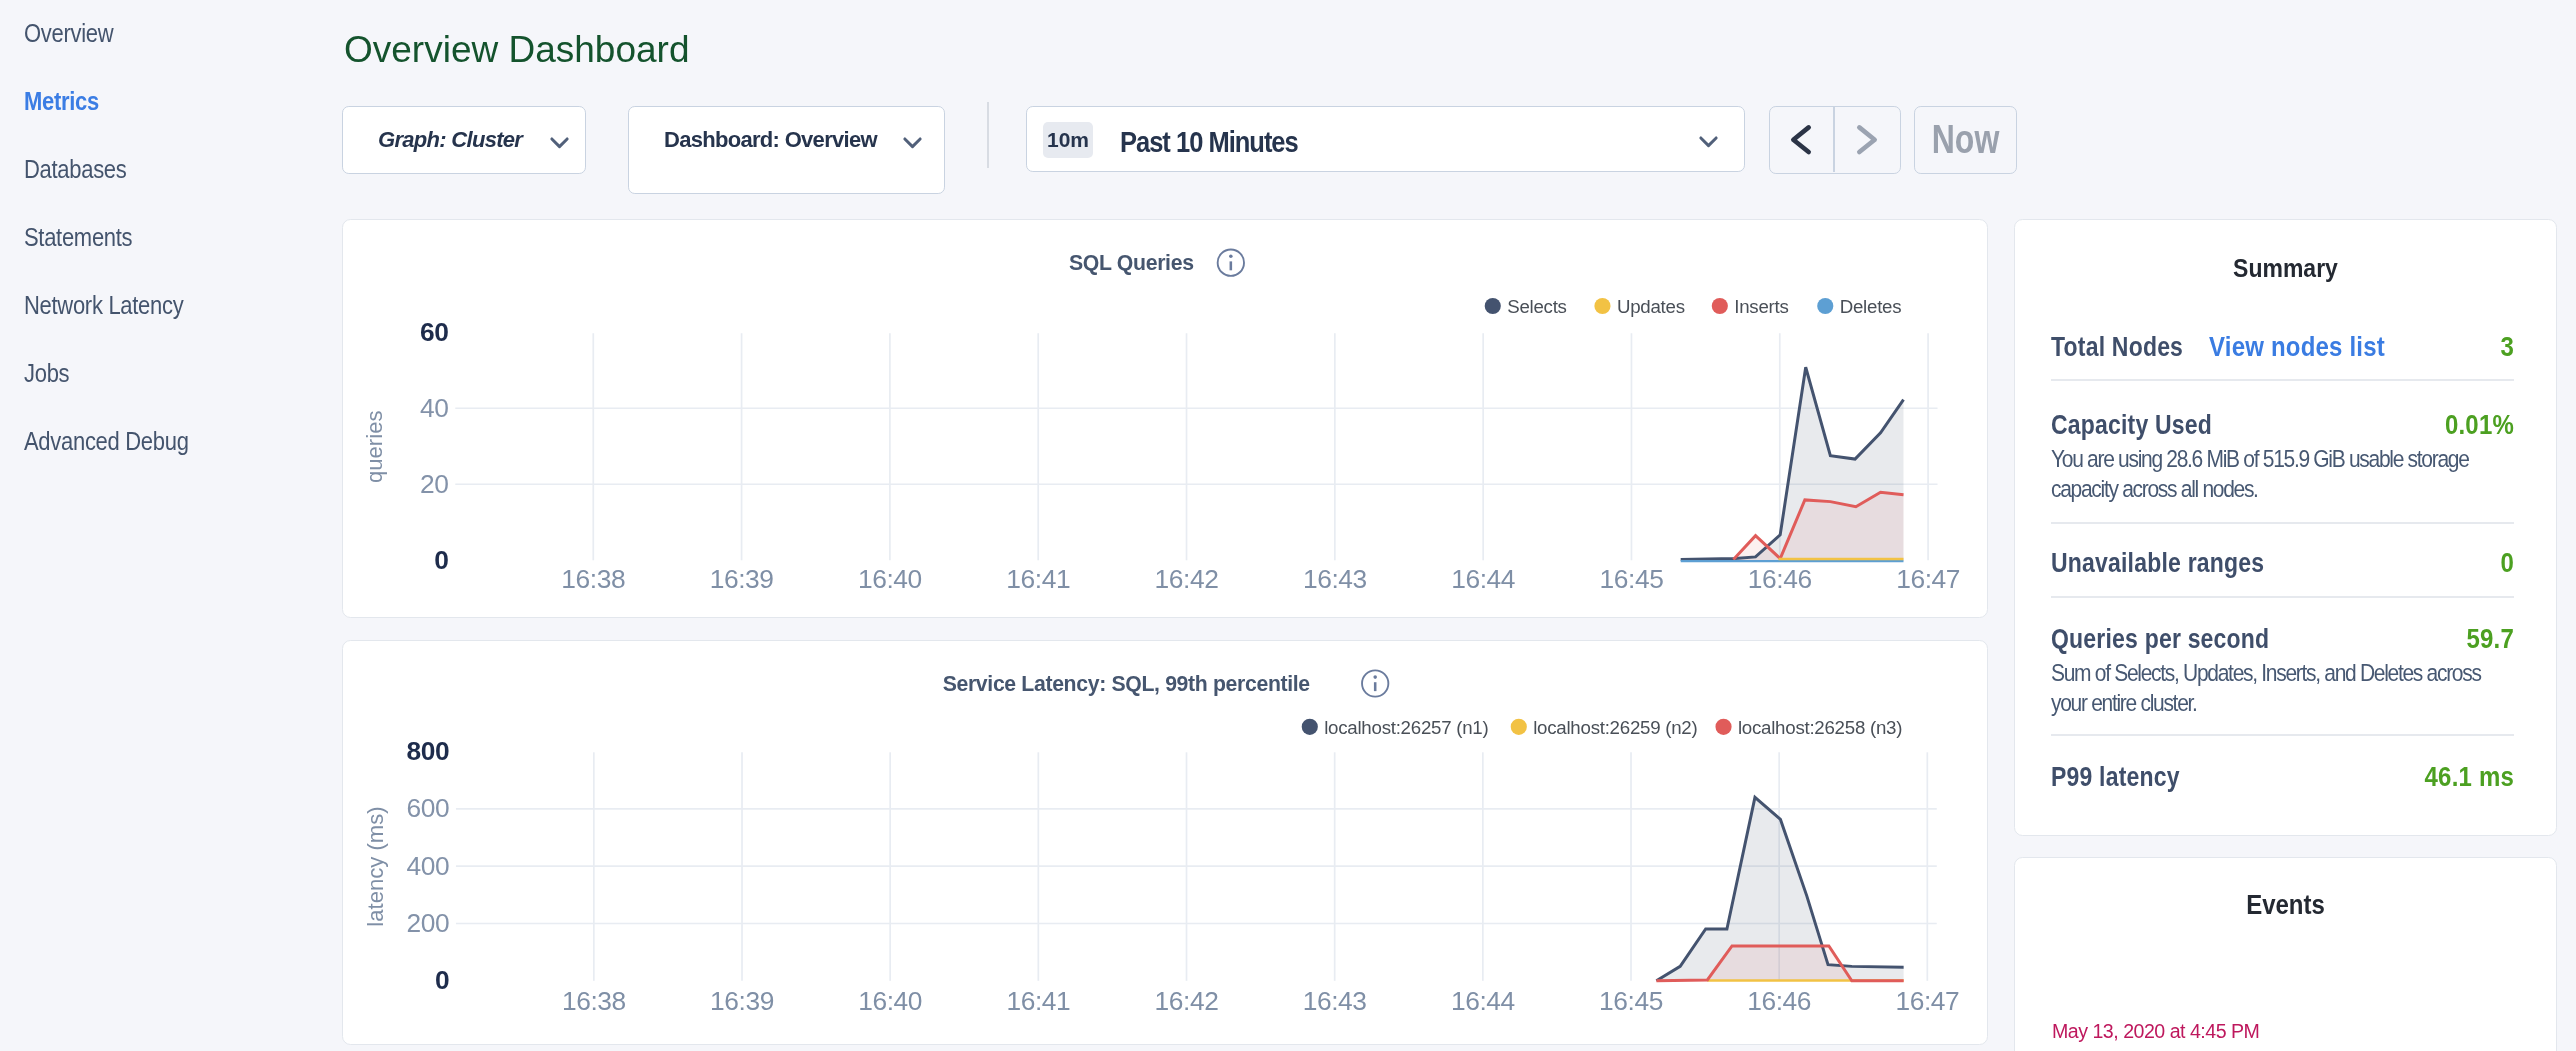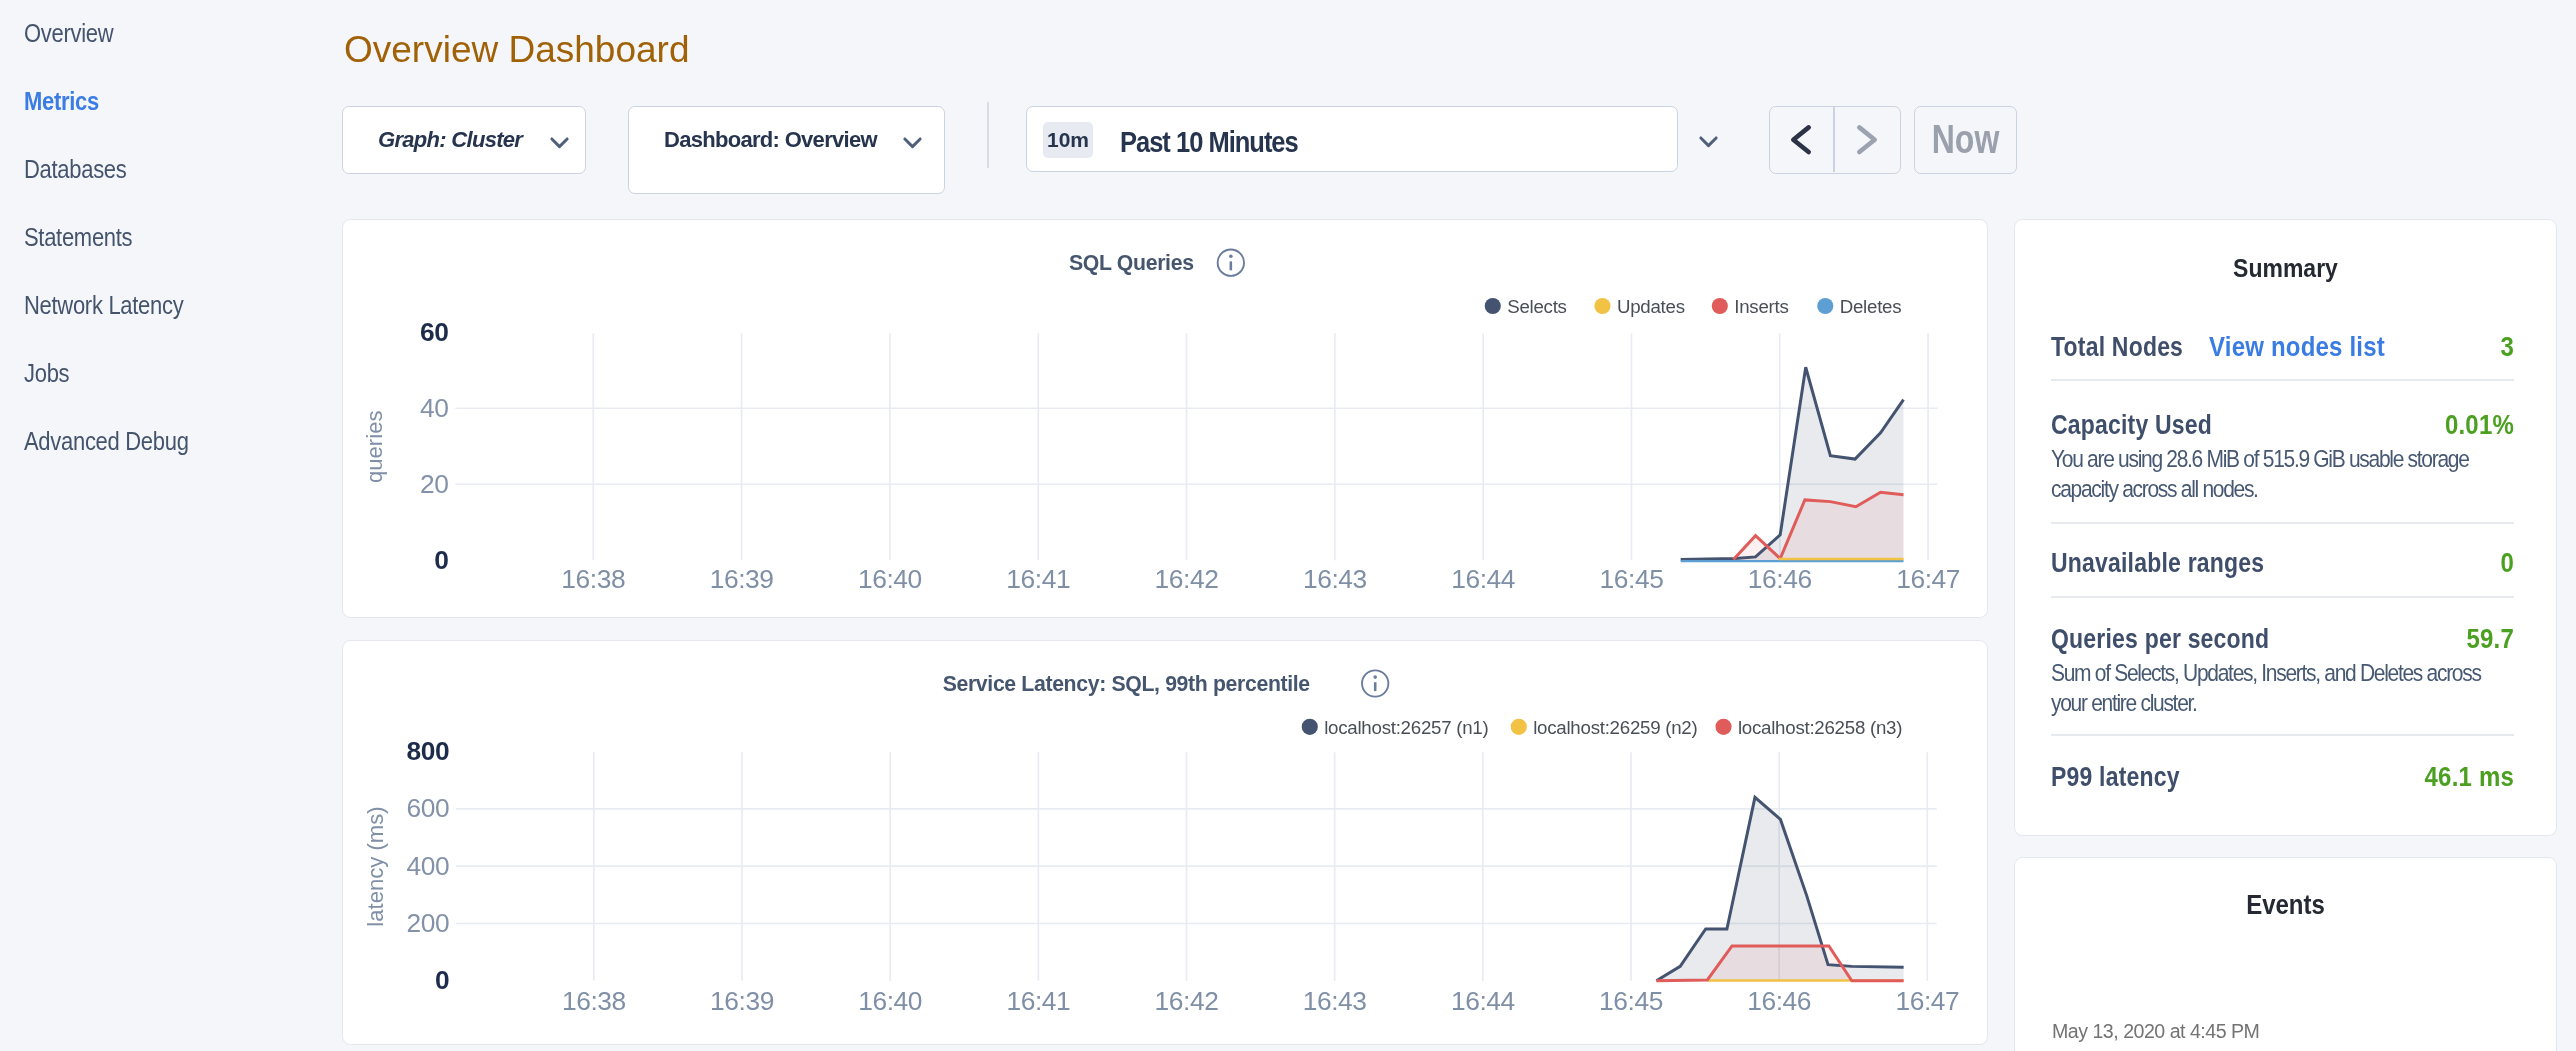--- a/index.html
+++ b/index.html
@@ -20,36 +20,36 @@
 <body>
 
 <div class="navitem" style="top:21px;">Overview</div>
 <div class="navitem" style="top:89px; color:#3b7de4; font-weight:bold;">Metrics</div>
 <div class="navitem" style="top:157px;">Databases</div>
 <div class="navitem" style="top:225px;">Statements</div>
 <div class="navitem" style="top:293px;">Network Latency</div>
 <div class="navitem" style="top:361px;">Jobs</div>
 <div class="navitem" style="top:429px;">Advanced Debug</div>
 
-<div class="abs" style="left:344px; top:31px; font-size:37px; line-height:37px; color:#a16207;">Overview Dashboard</div>
+<div class="abs" style="left:344px; top:31px; font-size:37px; line-height:37px; color:#14532d;">Overview Dashboard</div>
 
 <div class="ctl" style="left:342px; top:106px; width:244px; height:68px;">
   <span class="ctltext" style="left:35px; top:19.6px;font-style:italic;">Graph: Cluster</span>
   <svg class="abs" style="left:202px; top:25.5px;" width="29" height="20.4" viewBox="0 0 34 24">
     <polyline points="8,7 17,16 26,7" fill="none" stroke="#51607a" stroke-width="3.5" stroke-linecap="round" stroke-linejoin="round"></polyline>
   </svg>
 </div>
 <div class="ctl" style="left:628px; top:106px; width:317px; height:88px;">
   <span class="ctltext" style="left:35px; top:19.6px;">Dashboard: Overview</span>
   <svg class="abs" style="left:269px; top:25.5px;" width="29" height="20.4" viewBox="0 0 34 24">
     <polyline points="8,7 17,16 26,7" fill="none" stroke="#51607a" stroke-width="3.5" stroke-linecap="round" stroke-linejoin="round"></polyline>
   </svg>
 </div>
 <div class="abs" style="left:987px; top:102px; width:1.7px; height:66px; background:#d8dce3;"></div>
-<div class="ctl" style="left:1026px; top:106px; width:652px; height:66px;">
+<div class="ctl" style="left:1026px; top:106px; width:719px; height:66px;">
   <div class="abs" style="left:16px; top:14.5px; width:50px; height:36px; background:#e7eaf0; border-radius:5.1px; text-align:center; line-height:36px; font-size:21px; font-weight:bold; color:#26344d;">10m</div>
   <span class="ctltext" style="left:93px; top:23px; font-size:25.5px; letter-spacing:-1px; transform:scaleY(1.15); transform-origin:center;">Past 10 Minutes</span>
   <svg class="abs" style="left:667px; top:25px;" width="29" height="20.4" viewBox="0 0 34 24">
     <polyline points="8,7 17,16 26,7" fill="none" stroke="#51607a" stroke-width="3.5" stroke-linecap="round" stroke-linejoin="round"></polyline>
   </svg>
 </div>
 <div class="ctl" style="left:1769px; top:106px; width:132px; height:68px; background:transparent;">
   <div class="abs" style="left:63px; top:0px; width:1.7px; height:65px; background:#c9d3e1;"></div>
   <svg class="abs" style="left:13.6px; top:17px;" width="34" height="34" viewBox="0 0 40 40">
     <polyline points="29,4 11,18.5 29,33" fill="none" stroke="#2b3446" stroke-width="5.5" stroke-linecap="round" stroke-linejoin="round"></polyline>
@@ -179,15 +179,15 @@
   <div class="sval" style="top:405px;">59.7</div>
   <div class="sdesc" style="top:441px;">Sum of Selects, Updates, Inserts, and Deletes across<br>your entire cluster.</div>
   <div class="sdiv" style="top:514px;"></div>
 
   <div class="slabel" style="left:36px; top:543px;">P99 latency</div>
   <div class="sval" style="top:543px;">46.1 ms</div>
 </div>
 
 <div class="card" style="left:2014px; top:857px; width:543px; height:255px;">
   <div class="abs" style="left:0; top:33px; width:100%; text-align:center; font-size:24px; font-weight:bold; color:#242932; transform:scaleY(1.12);">Events</div>
-  <div class="abs" style="left:37px; top:162px; font-size:19.6px; color:#737373; letter-spacing:-0.5px;">May 13, 2020 at 4:45 PM</div>
+  <div class="abs" style="left:37px; top:162px; font-size:19.6px; color:#be185d; letter-spacing:-0.5px;">May 13, 2020 at 4:45 PM</div>
 </div>
 
 
 </body></html>

